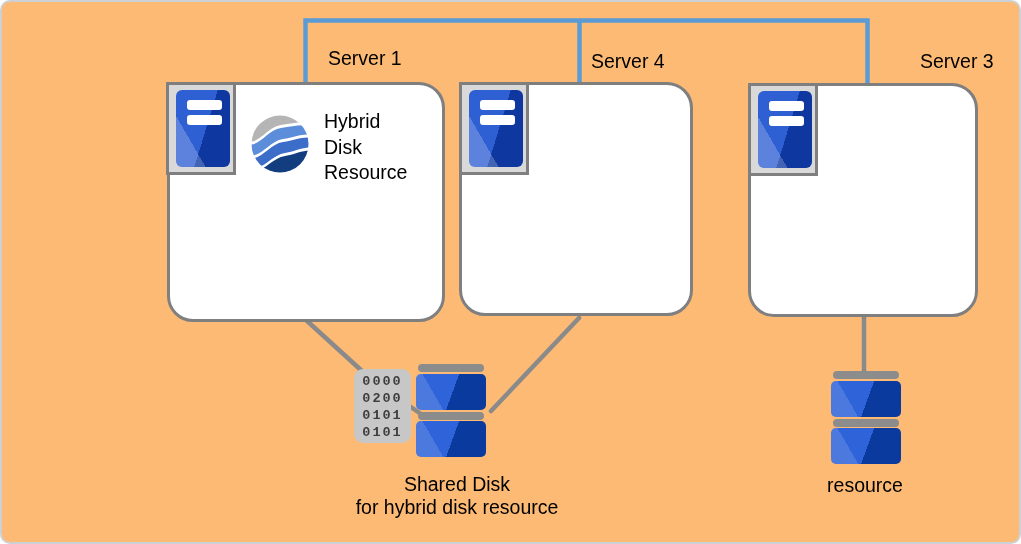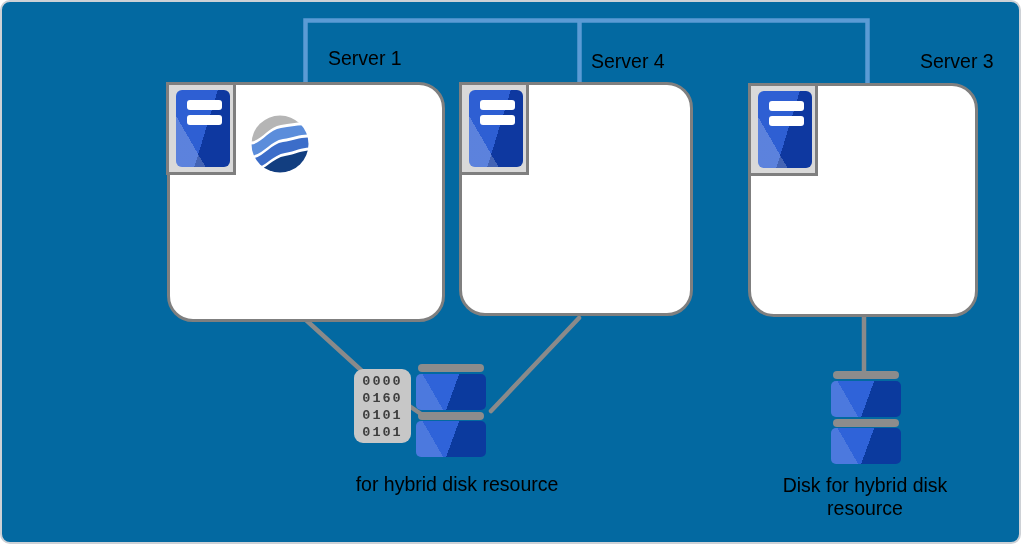--- a/index.html
+++ b/index.html
@@ -12,21 +12,21 @@
     --disk-blue-light:#2F63D9;
     --disk-blue-dark:#0B3A9E;
     --disk-bar-gray:#8C8C8C;
     --binary-bg:#C7C7C7;
     --binary-text:#3F3F3F;
     --text:#000000;
   }
   html,body{margin:0;padding:0;background:#fff;}
   #canvas{
     position:relative;width:1021px;height:544px;box-sizing:border-box;
-    background:#0369a1;border:2px solid #CDD1D6;border-radius:10px;overflow:hidden;
+    background:#fdba74;border:2px solid #CDD1D6;border-radius:10px;overflow:hidden;
     font-family:"Liberation Sans", sans-serif;color:var(--text);
   }
   #wires{position:absolute;left:0;top:0;width:1021px;height:544px;z-index:1;}
   .net-line{stroke:var(--accent-blue);stroke-width:4.5;fill:none;}
   .disk-line{stroke:var(--line-gray);stroke-width:4.5;fill:none;stroke-linecap:round;}
 
   .server-box{
     position:absolute;z-index:2;background:#fff;
     border:3px solid var(--box-border);border-radius:26px;box-sizing:border-box;
   }
@@ -149,44 +149,49 @@
         </clipPath>
       </defs>
     <g clip-path="url(#logoClip)">
       <rect x="-4" y="-4" width="70" height="70" fill="#ffffff"></rect>
       <path fill="#B5B5B5" d="M -4 27 C 8 31, 16 13, 30 11 C 42 9, 50 7, 62 9 L 62 -4 L -4 -4 Z"></path>
       <path fill="#5B8DDB" d="M -4 41 C 10 45, 18 27, 32 25 C 44 23, 52 19, 62 21 L 62 12 C 50 10, 42 12, 30 14 C 16 16, 8 34, -4 30 Z"></path>
       <path fill="#3C6DC9" d="M -4 54 C 12 58, 20 41, 34 39 C 46 37, 54 32, 62 34 L 62 24 C 52 22, 44 26, 32 28 C 18 30, 10 48, -4 44 Z"></path>
       <path fill="#123E80" d="M -4 66 L 62 66 L 62 37 C 54 35, 46 40, 34 42 C 20 44, 12 61, -4 57 Z"></path>
     </g>
   </svg>
+  <div id="hdr-label">
+    <div>Hybrid</div>
+    <div>Disk</div>
+    <div>Resource</div>
+  </div>
 
 
   <div id="binary-icon">
     <div>0000</div>
-    <div>0160</div>
+    <div>0200</div>
     <div>0101</div>
     <div>0101</div>
   </div>
 
   <div class="disk-icon" id="shared-disk-icon">
     <div class="disk-bar b1"></div>
     <div class="disk-box d1"></div>
     <div class="disk-bar b2"></div>
     <div class="disk-box d2"></div>
   </div>
 
   <div class="disk-icon" id="hybrid-disk-icon">
     <div class="disk-bar b1"></div>
     <div class="disk-box d1"></div>
     <div class="disk-bar b2"></div>
     <div class="disk-box d2"></div>
   </div>
 
   <div class="caption" id="shared-disk-caption">
+    <div>Shared Disk</div>
     <div>for hybrid disk resource</div>
   </div>
   <div class="caption" id="hybrid-disk-caption">
-    <div>Disk for hybrid disk</div>
     <div>resource</div>
   </div>
 
 </div>
 
 </body></html>

